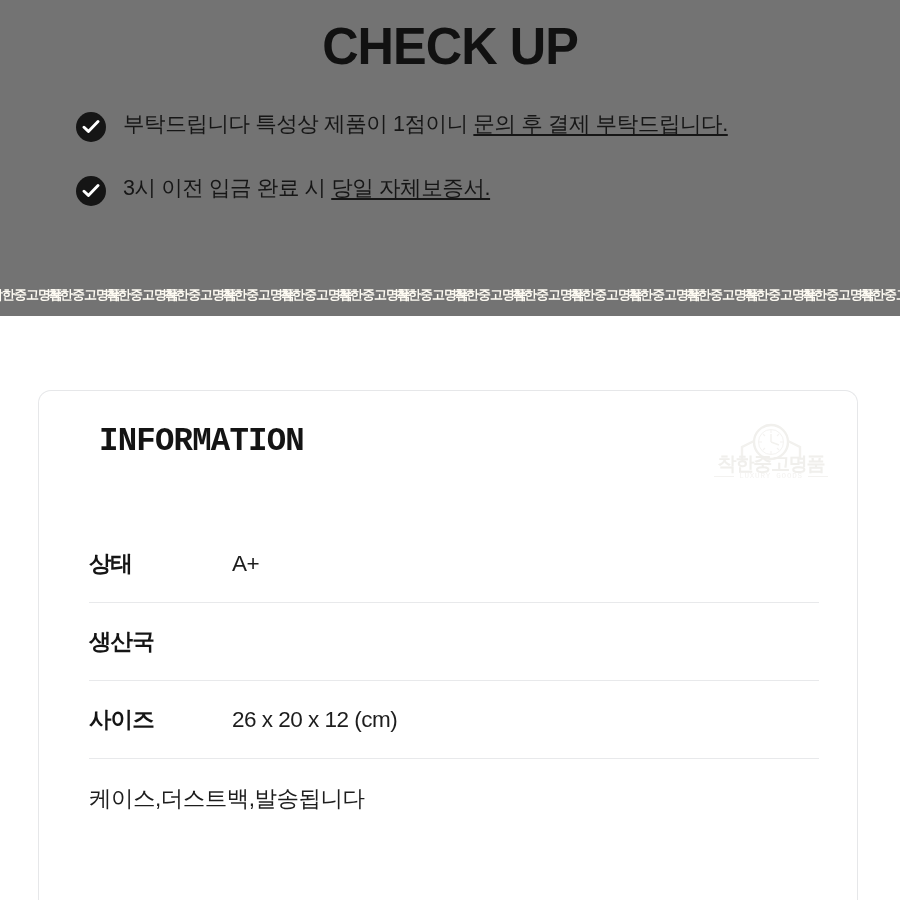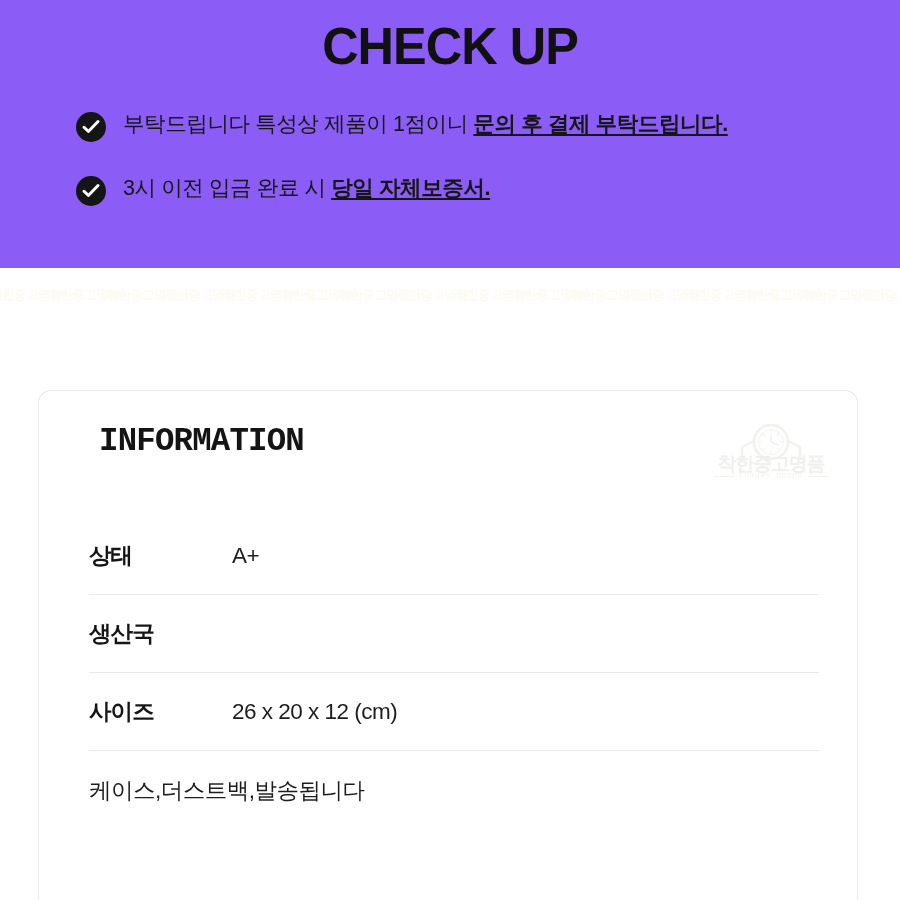--- a/index.html
+++ b/index.html
@@ -15,22 +15,22 @@
     background: #ffffff;
     position: relative;
   }
 
   
   #checkup-section {
     position: absolute;
     left: 0;
     top: 0;
     width: 900px;
-    height: 268px;
-    background: #8b5cf6;
+    height: 316px;
+    background: #737373;
   }
 
   #checkup-title {
     text-align: center;
     font-weight: bold;
     font-size: 52px;
     letter-spacing: -1px;
     color: #111111;
     margin-top: 18px;
     line-height: 1.08;
@@ -62,21 +62,21 @@
 
   .check-text {
     margin-left: 17px;
     font-size: 21.5px;
     color: #161616;
     line-height: 1.38;
     white-space: nowrap;
     letter-spacing: -0.4px;
   }
   .check-text .em {
-    font-weight: bold;
+    font-weight: normal;
     text-decoration: underline;
     text-underline-offset: 3px;
     text-decoration-thickness: 2px;
   }
 
   
   #bg-watermark-strip {
     position: absolute;
     left: 0;
     top: 284px;
@@ -161,21 +161,21 @@
     top: 55px;
     height: 1px;
     width: 20px;
     background: #f3f2f0;
   }
   #card-watermark .wm-rule.left  { left: 2px; }
   #card-watermark .wm-rule.right { right: 2px; }
 
   
   #spec-table {
-    margin: 8px 50px;
+    margin: 16px 50px;
     width: 730px;
   }
 
   .spec-row {
     display: flex;
     align-items: center;
     height: 78px;
     border-bottom: 1px solid #e8e9eb;
   }
   .spec-row:last-child { border-bottom: none; }

